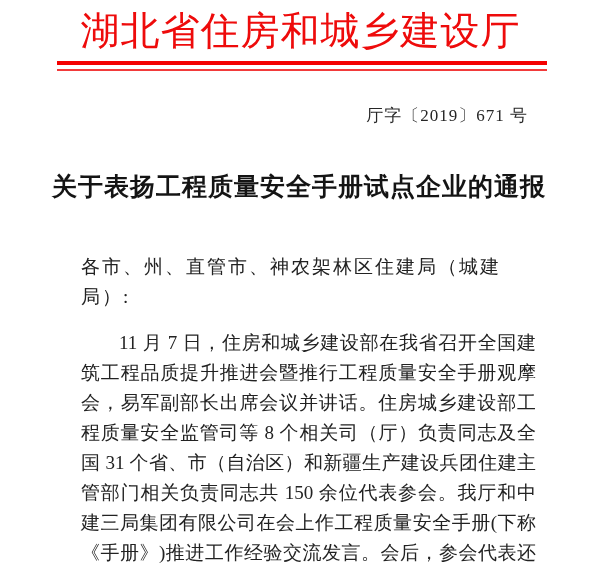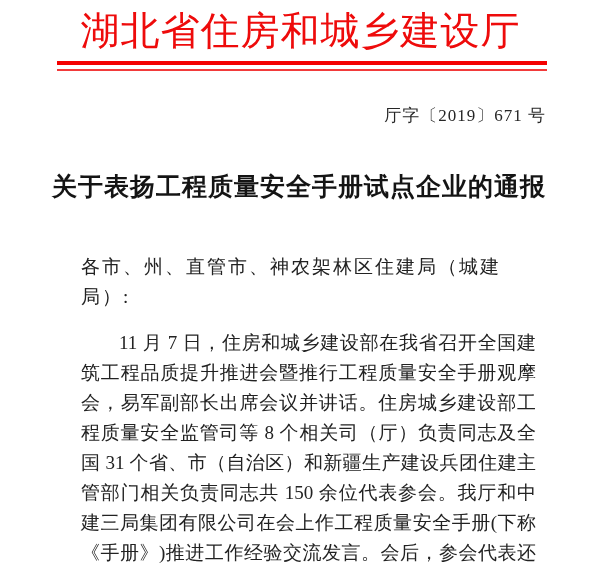--- a/index.html
+++ b/index.html
@@ -44,21 +44,21 @@
     width: 490px;
     height: 2px;
     background: #f23a3a;
   }
   .doc-number {
     position: absolute;
     top: 104px;
     left: 0;
     width: 606px;
     text-align: right;
-    padding-right: 60px;
+    padding-right: 78px;
     box-sizing: border-box;
     font-size: 17px;
     letter-spacing: 1px;
     color: #262626;
   }
   .doc-title {
     position: absolute;
     top: 170px;
     left: 0;
     width: 598px;

